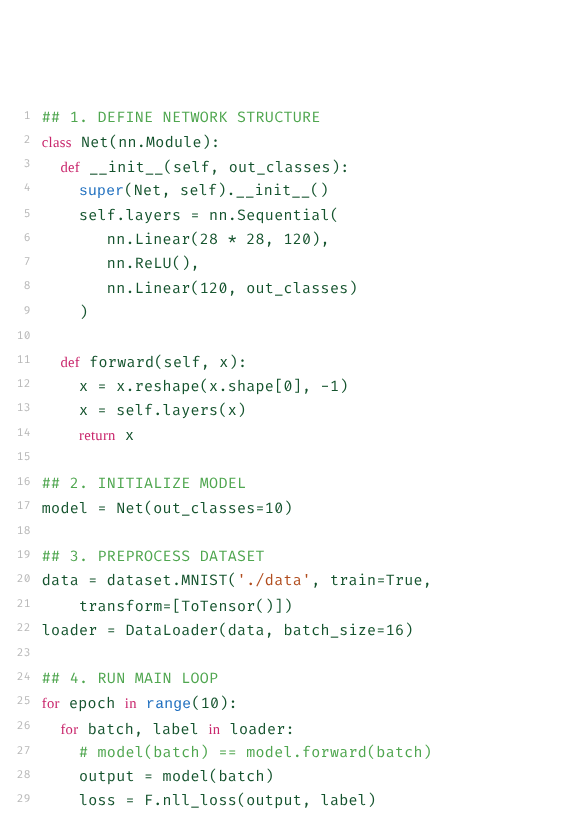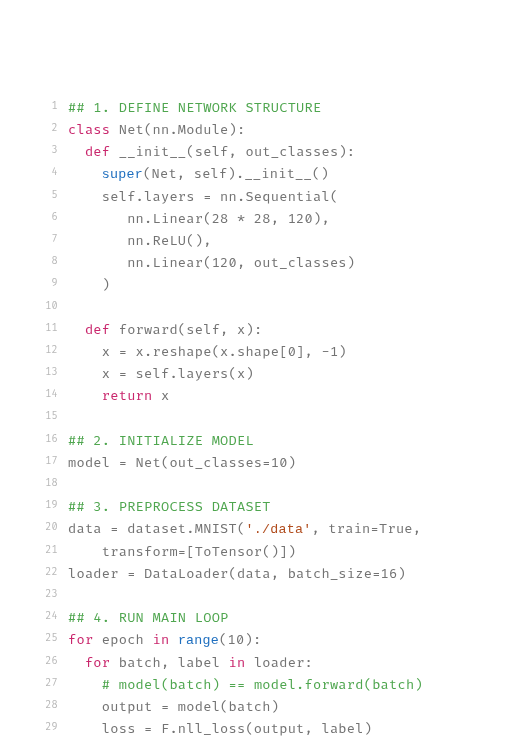--- a/index.html
+++ b/index.html
@@ -7,38 +7,38 @@
     padding: 8px 8px 8px 0;
     font-family: "Fira Code", "Consolas", "DejaVu Sans Mono", monospace;
     font-size: 13.3px;
     line-height: 1.67;
     background: #ffffff;
     color: #3a3a3a;
     white-space: pre;
     letter-spacing: 0.02em;
   }
   .code-container { display: block; }
-  .line { display: block; height: 22.2px; margin-left: 30px; }
+  .line { display: block; height: 22.2px; }
   .ln {
     display: inline-block;
     width: 28px;
     text-align: right;
     color: #b8b8b8;
     font-size: 10px;
     padding-right: 10px;
     user-select: none;
     vertical-align: top;
     position: relative;
     top: 1px;
   }
   .tok-comment  { color: #4fa64f; }
-  .tok-keyword  { color: #c9266c; }
+  .tok-keyword  { color: #c9266c; font-family: Liberation Serif, serif; }
   .tok-builtin  { color: #1f6fbf; font-family: Liberation Mono, monospace; }
-  .tok-string   { color: #b14d1e; font-family: Liberation Mono, monospace; }
-  .tok-plain    { color: #737373; }
+  .tok-string   { color: #b14d1e; }
+  .tok-plain    { color: #14532d; }
 </style>
 </head>
 <body>
 
 
 
 <div class="code-container"><span class="line"><span class="ln">1</span><span class="tok-comment">## 1. DEFINE NETWORK STRUCTURE</span></span><span class="line"><span class="ln">2</span><span class="tok-keyword">class</span><span class="tok-plain"> Net(nn.Module):</span></span><span class="line"><span class="ln">3</span><span class="tok-plain">  </span><span class="tok-keyword">def</span><span class="tok-plain"> __init__(self, out_classes):</span></span><span class="line"><span class="ln">4</span><span class="tok-plain">    </span><span class="tok-builtin">super</span><span class="tok-plain">(Net, self).__init__()</span></span><span class="line"><span class="ln">5</span><span class="tok-plain">    self.layers = nn.Sequential(</span></span><span class="line"><span class="ln">6</span><span class="tok-plain">       nn.Linear(28 * 28, 120),</span></span><span class="line"><span class="ln">7</span><span class="tok-plain">       nn.ReLU(),</span></span><span class="line"><span class="ln">8</span><span class="tok-plain">       nn.Linear(120, out_classes)</span></span><span class="line"><span class="ln">9</span><span class="tok-plain">    )</span></span><span class="line"><span class="ln">10</span><span class="tok-plain"></span></span><span class="line"><span class="ln">11</span><span class="tok-plain">  </span><span class="tok-keyword">def</span><span class="tok-plain"> forward(self, x):</span></span><span class="line"><span class="ln">12</span><span class="tok-plain">    x = x.reshape(x.shape[0], -1)</span></span><span class="line"><span class="ln">13</span><span class="tok-plain">    x = self.layers(x)</span></span><span class="line"><span class="ln">14</span><span class="tok-plain">    </span><span class="tok-keyword">return</span><span class="tok-plain"> x</span></span><span class="line"><span class="ln">15</span><span class="tok-plain"></span></span><span class="line"><span class="ln">16</span><span class="tok-comment">## 2. INITIALIZE MODEL</span></span><span class="line"><span class="ln">17</span><span class="tok-plain">model = Net(out_classes=10)</span></span><span class="line"><span class="ln">18</span><span class="tok-plain"></span></span><span class="line"><span class="ln">19</span><span class="tok-comment">## 3. PREPROCESS DATASET</span></span><span class="line"><span class="ln">20</span><span class="tok-plain">data = dataset.MNIST(</span><span class="tok-string">'./data'</span><span class="tok-plain">, train=True,</span></span><span class="line"><span class="ln">21</span><span class="tok-plain">    transform=[ToTensor()])</span></span><span class="line"><span class="ln">22</span><span class="tok-plain">loader = DataLoader(data, batch_size=16)</span></span><span class="line"><span class="ln">23</span><span class="tok-plain"></span></span><span class="line"><span class="ln">24</span><span class="tok-comment">## 4. RUN MAIN LOOP</span></span><span class="line"><span class="ln">25</span><span class="tok-keyword">for</span><span class="tok-plain"> epoch </span><span class="tok-keyword">in</span><span class="tok-plain"> </span><span class="tok-builtin">range</span><span class="tok-plain">(10):</span></span><span class="line"><span class="ln">26</span><span class="tok-plain">  </span><span class="tok-keyword">for</span><span class="tok-plain"> batch, label </span><span class="tok-keyword">in</span><span class="tok-plain"> loader:</span></span><span class="line"><span class="ln">27</span><span class="tok-plain">    </span><span class="tok-comment"># model(batch) == model.forward(batch)</span></span><span class="line"><span class="ln">28</span><span class="tok-plain">    output = model(batch)</span></span><span class="line"><span class="ln">29</span><span class="tok-plain">    loss = F.nll_loss(output, label)</span></span></div>
 
 
 

